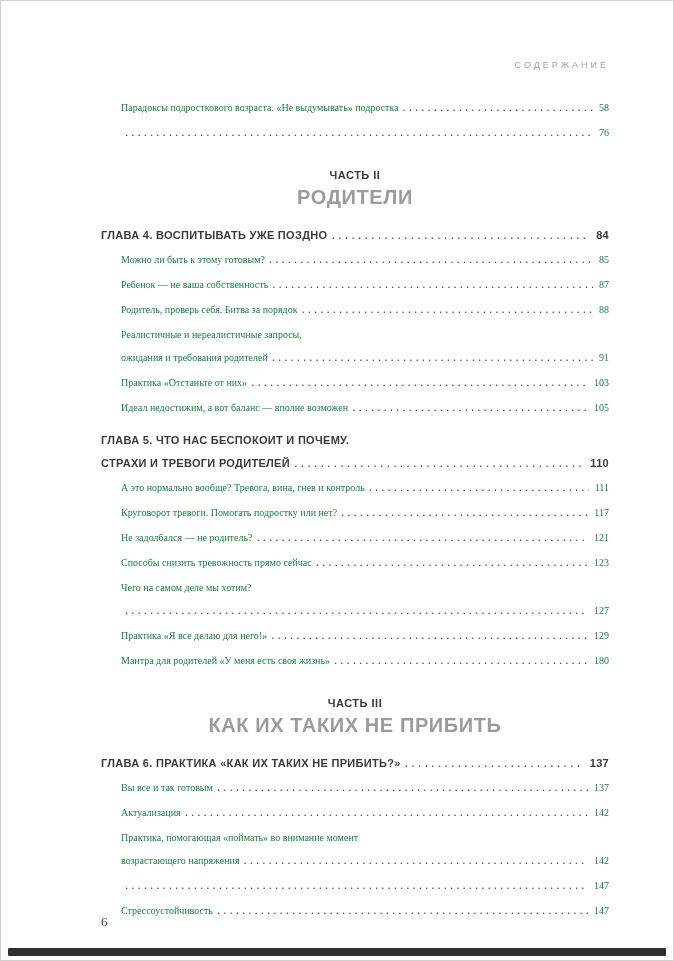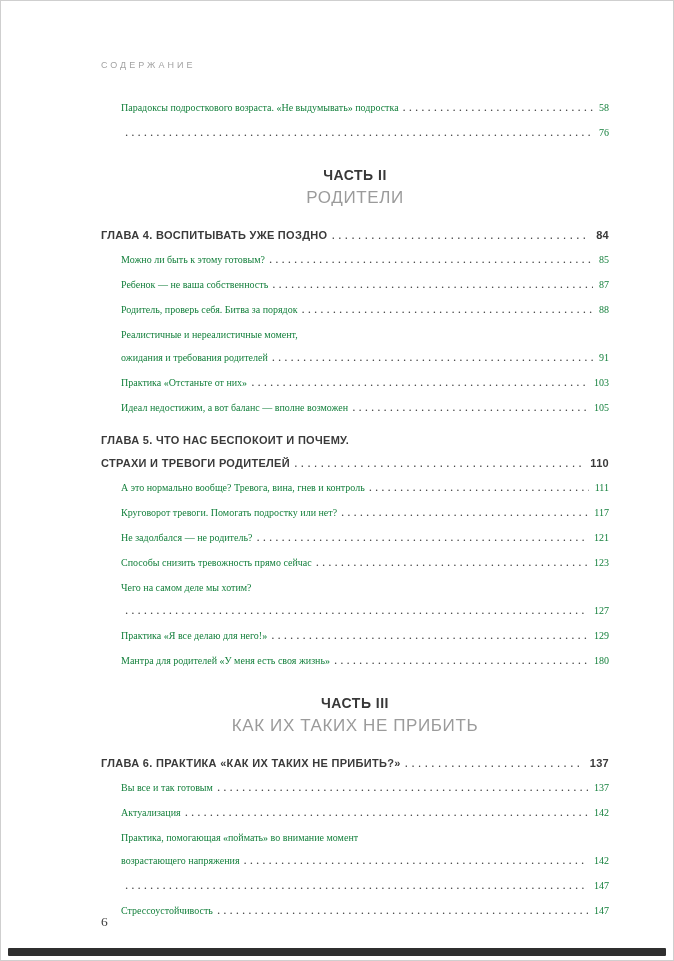--- a/index.html
+++ b/index.html
@@ -13,20 +13,21 @@
     font-family:"Liberation Serif", serif;
     color:#2f2f2f;
   }
   .content { padding:58px 64px 0 100px; }
   .doc-header {
     font-family:"Liberation Sans", sans-serif;
     font-size:9px; line-height:12px;
     letter-spacing:3px;
     color:#a3a3a3;
     margin-bottom:24px;
+    text-align:right;
   }
   .toc-list { }
   .entry { font-size:10px; line-height:24px; color:#15803d; }
   .entry.sub { padding-left:20px; }
   .entry.chapter {
     font-family:"Liberation Sans", sans-serif;
     font-weight:bold;
     font-size:11px;
     letter-spacing:0.3px;
     color:#3a3a3a;
@@ -49,30 +50,31 @@
     color:#4a4a4a;
     font-weight:normal;
   }
   .page-num { white-space:nowrap; }
   .part {
     text-align:center;
     font-family:"Liberation Sans", sans-serif;
     margin:18px 0 15px;
   }
   .part-title {
-    font-size:14px; line-height:24px;
+    font-size:11px; line-height:24px;
     font-weight:bold;
     letter-spacing:0.5px;
     color:#383838;
     text-align:center;
   }
   .part-subtitle {
-    font-size:17px; line-height:21px;
+    font-size:20px; line-height:21px;
     letter-spacing:0.6px;
     color:#9b9b9b;
+    font-weight:bold;
   }
   .footer-num {
     position:absolute;
     left:100px; bottom:30px;
     font-size:13.5px;
     color:#3f3f3f;
   }
   .bottom-bar {
     position:absolute;
     left:7px; right:7px; bottom:4px;
@@ -127,21 +129,21 @@
           </div>
         </div>
         <div class="entry sub">
           <div class="row">
             <span class="label">Родитель, проверь себя. Битва за порядок</span>
             <span class="dots"></span>
             <span class="page-num">88</span>
           </div>
         </div>
         <div class="entry sub">
-          <div class="pre-line">Реалистичные и нереалистичные момент,</div>
+          <div class="pre-line">Реалистичные и нереалистичные запросы,</div>
           <div class="row">
             <span class="label">ожидания и требования родителей</span>
             <span class="dots"></span>
             <span class="page-num">91</span>
           </div>
         </div>
         <div class="entry sub">
           <div class="row">
             <span class="label">Практика «Отстаньте от них»</span>
             <span class="dots"></span>

